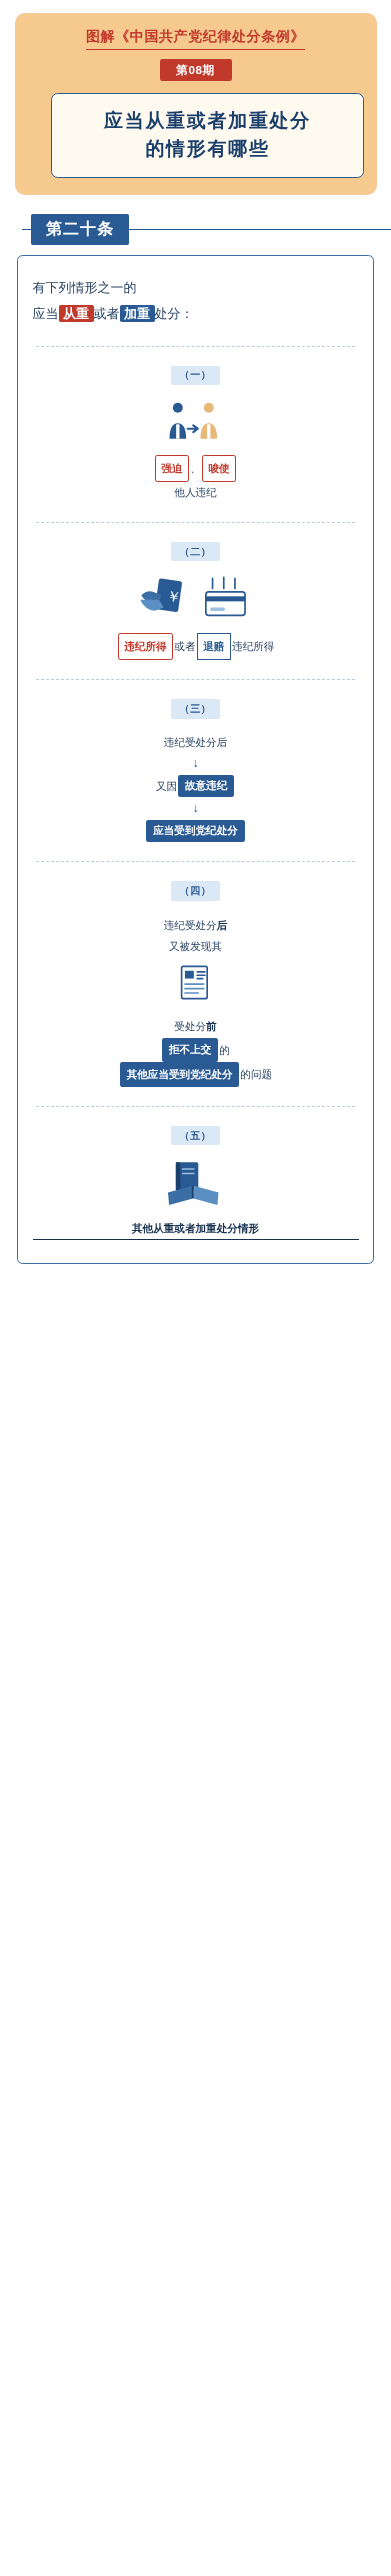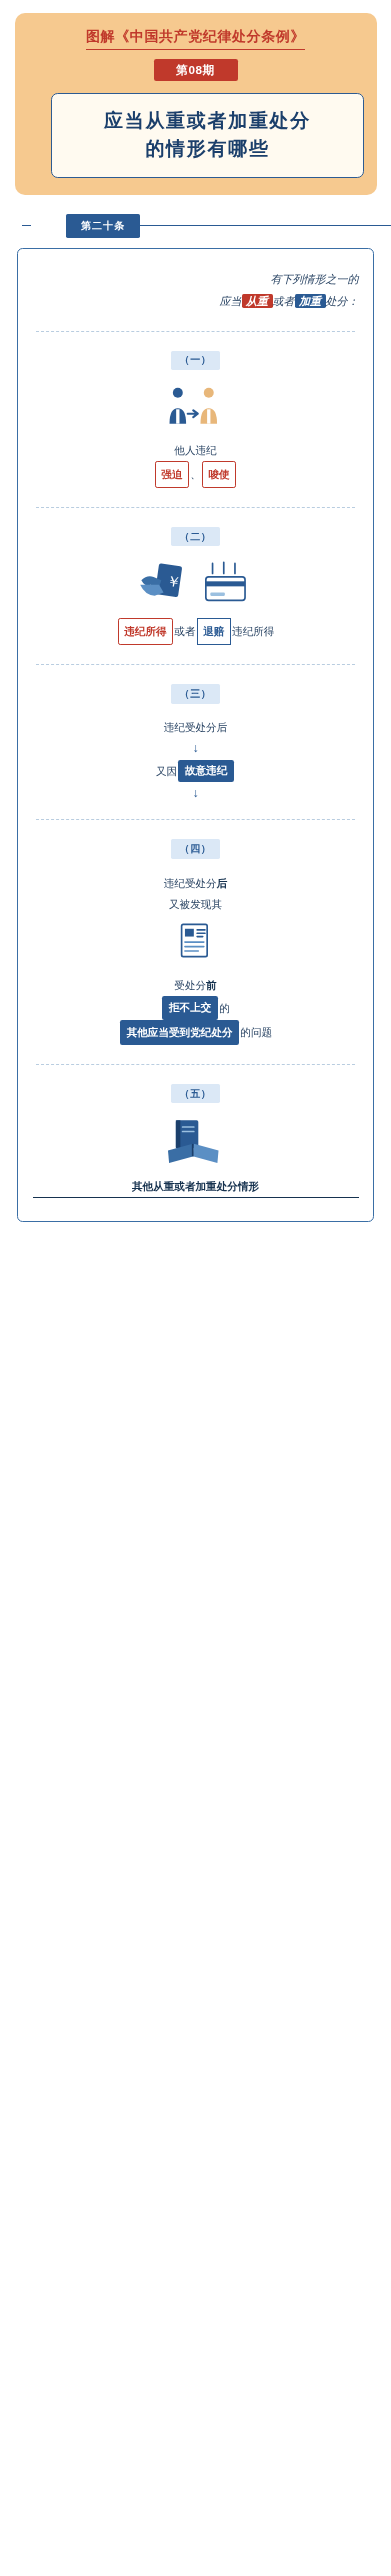--- a/index.html
+++ b/index.html
@@ -31,21 +31,21 @@
     font-size: 14px;
     font-weight: bold;
     letter-spacing: 0.6px;
     border-bottom: 1.7px solid #c0392b;
     display: inline-block;
     padding-bottom: 2.8px;
   }
   .header-title-wrap { text-align: center; }
   .issue-badge {
     margin: 9px auto 0 auto;
-    width: 84px;
+    width: 72px;
     background: #c0392b;
     color: #ffffff;
     font-size: 11.7px;
     font-weight: bold;
     text-align: center;
     padding: 3.9px 0;
     border-radius: 2.2px;
     letter-spacing: 0.6px;
   }
   .title-box {
@@ -69,27 +69,26 @@
   .section-label-wrap {
     margin: 19px 0 0 0;
     display: flex;
     align-items: center;
     justify-content: flex-start;
     padding-left: 22.4px;
   }
   .section-label {
     background: #2a5a93;
     color: #ffffff;
-    font-size: 10px;
+    font-size: 16px;
     font-weight: bold;
     padding: 5px 14.5px;
     letter-spacing: 1.1px;
     border-radius: 1.7px;
     position: relative;
-    margin-left: 35px;
   }
   .label-rule {
     flex: 1;
     height: 1.1px;
     background: #2a5a93;
     margin-left: -1.1px;
   }
   .label-rule-left {
     width: 9px;
     height: 1.1px;
@@ -99,25 +98,24 @@
   
   .card {
     margin: 10px 17px 0 17px;
     border: 1.1px solid #3a6ea5;
     border-radius: 5.6px;
     background: #ffffff;
     padding: 19px 14.5px 22.4px 14.5px;
   }
 
   .intro {
-    text-align: right;
-    font-size: 11px;
+    text-align: left;
+    font-size: 13px;
     color: #1f3b5c;
     line-height: 2.0;
-    font-style: italic;
   }
   .hl-red {
     background: #c0392b;
     color: #ffffff;
     padding: 1.1px 4.5px;
     border-radius: 1.7px;
     font-weight: bold;
   }
   .hl-blue {
     background: #2a5a93;
@@ -267,24 +265,24 @@
         <svg class="svg-ic" width="67" height="42" viewBox="0 0 120 76">
           <circle cx="28" cy="14" r="9" fill="#2a5a93"></circle>
           <path d="M13 70 q0 -28 15 -28 q15 0 15 28 z" fill="#2a5a93"></path>
           <rect x="25" y="44" width="6" height="26" fill="#ffffff"></rect>
           <circle cx="84" cy="14" r="9" fill="#e8b77a"></circle>
           <path d="M69 70 q0 -28 15 -28 q15 0 15 28 z" fill="#e8b77a"></path>
           <rect x="81" y="44" width="6" height="26" fill="#ffffff"></rect>
           <path d="M46 52 h16 M56 46 l8 6 l-8 6" stroke="#2a5a93" stroke-width="4" fill="none" stroke-linecap="round" stroke-linejoin="round"></path>
         </svg>
       </div>
+      <div class="line-c">
+        <span class="box-red">强迫</span><span>、</span><span class="box-red">唆使</span>
+      </div>
       <div class="line-c">他人违纪</div>
-      <div class="line-c">
-        <span class="box-red">强迫</span><span>、</span><span class="box-red">唆使</span>
-      </div>
     </div>
 
     <div class="divider"></div>
 
     <div>
       <div class="item-num">
         <span>（二）</span>
       </div>
       <div class="icon-row">
         <svg class="svg-ic" width="50" height="44" viewBox="0 0 90 78">
@@ -310,20 +308,23 @@
     <div>
       <div class="item-num">
         <span>（三）</span>
       </div>
       <div class="flow-step">违纪受处分后</div>
       <div class="arrow-down">↓</div>
       <div class="flow-step">
         <span>又因</span><span class="fill-blue">故意违纪</span>
       </div>
       <div class="arrow-down">↓</div>
+      <div class="flow-step">
+        <span class="fill-blue">应当受到党纪处分</span>
+      </div>
     </div>
 
     <div class="divider"></div>
 
     <div>
       <div class="item-num">
         <span>（四）</span>
       </div>
       <div class="line-c">
         <span>违纪受处分</span><span class="bold-dark">后</span>

